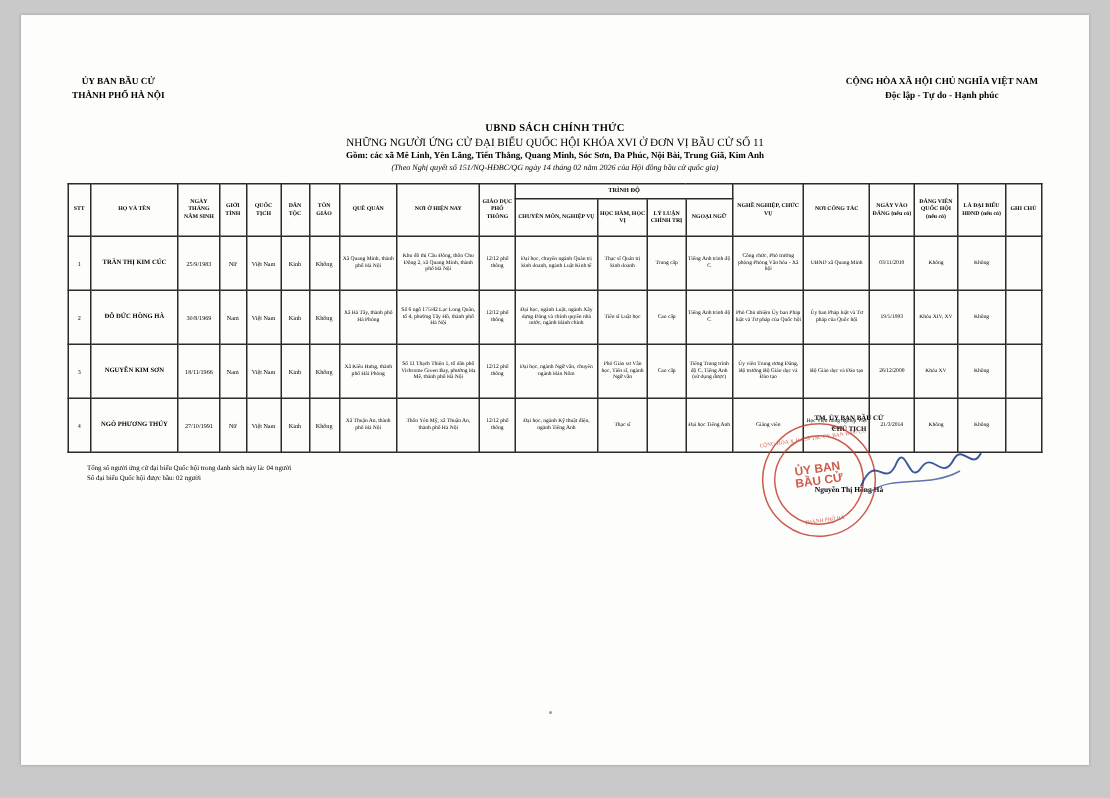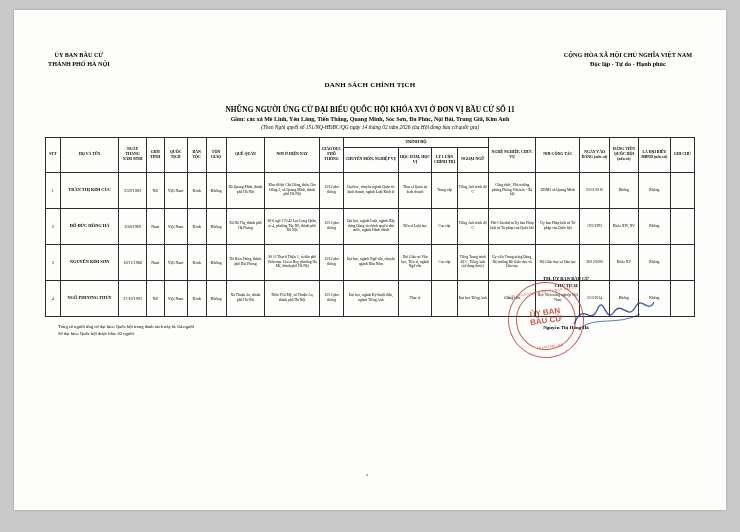--- a/index.html
+++ b/index.html
@@ -21,21 +21,21 @@
     padding:40px 34px 0 34px;
     font-size:6.2px;font-weight:bold;line-height:1.5;
   }
   .hdr .left{text-align:center;}
   .hdr .right{text-align:center;}
   .hdr .right .line2{font-weight:bold;}
   .titleblock{
     text-align:center;margin-top:12px;
   }
   .t1{font-size:7px;font-weight:bold;letter-spacing:.2px;}
-  .t2{font-size:7.4px;font-weight:bold;margin-top:16px;}
+  .t2{font-size:7.4px;font-weight:normal;margin-top:1px;}
   .t3{font-size:6px;font-weight:bold;margin-top:2px;}
   .t4{font-size:5.4px;font-style:italic;margin-top:2px;}
   table{
     border-collapse:collapse;
     margin:7px auto 0 auto;
     width:650px;
     table-layout:fixed;
   }
   th,td{
     border:0.6px solid #2b2b2b;
@@ -119,21 +119,21 @@
       <div>ỦY BAN BẦU CỬ</div>
       <div>THÀNH PHỐ HÀ NỘI</div>
     </div>
     <div class="right">
       <div>CỘNG HÒA XÃ HỘI CHỦ NGHĨA VIỆT NAM</div>
       <div class="line2">Độc lập - Tự do - Hạnh phúc</div>
     </div>
   </div>
 
   <div class="titleblock">
-    <div class="t1">DANH SÁCH CHÍNH TỊCH</div>
+    <div class="t1">UBND SÁCH CHÍNH THỨC</div>
     <div class="t2">NHỮNG NGƯỜI ỨNG CỬ ĐẠI BIỂU QUỐC HỘI KHÓA XVI Ở ĐƠN VỊ BẦU CỬ SỐ 11</div>
     <div class="t3">Gồm: các xã Mê Linh, Yên Lãng, Tiến Thắng, Quang Minh, Sóc Sơn, Đa Phúc, Nội Bài, Trung Giã, Kim Anh</div>
     <div class="t4">(Theo Nghị quyết số 151/NQ-HĐBC/QG ngày 14 tháng 02 năm 2026 của Hội đồng bầu cử quốc gia)</div>
   </div>
 
   <table>
     <colgroup>
       <col style="width:14px">
       <col style="width:56px">
       <col style="width:26px">

